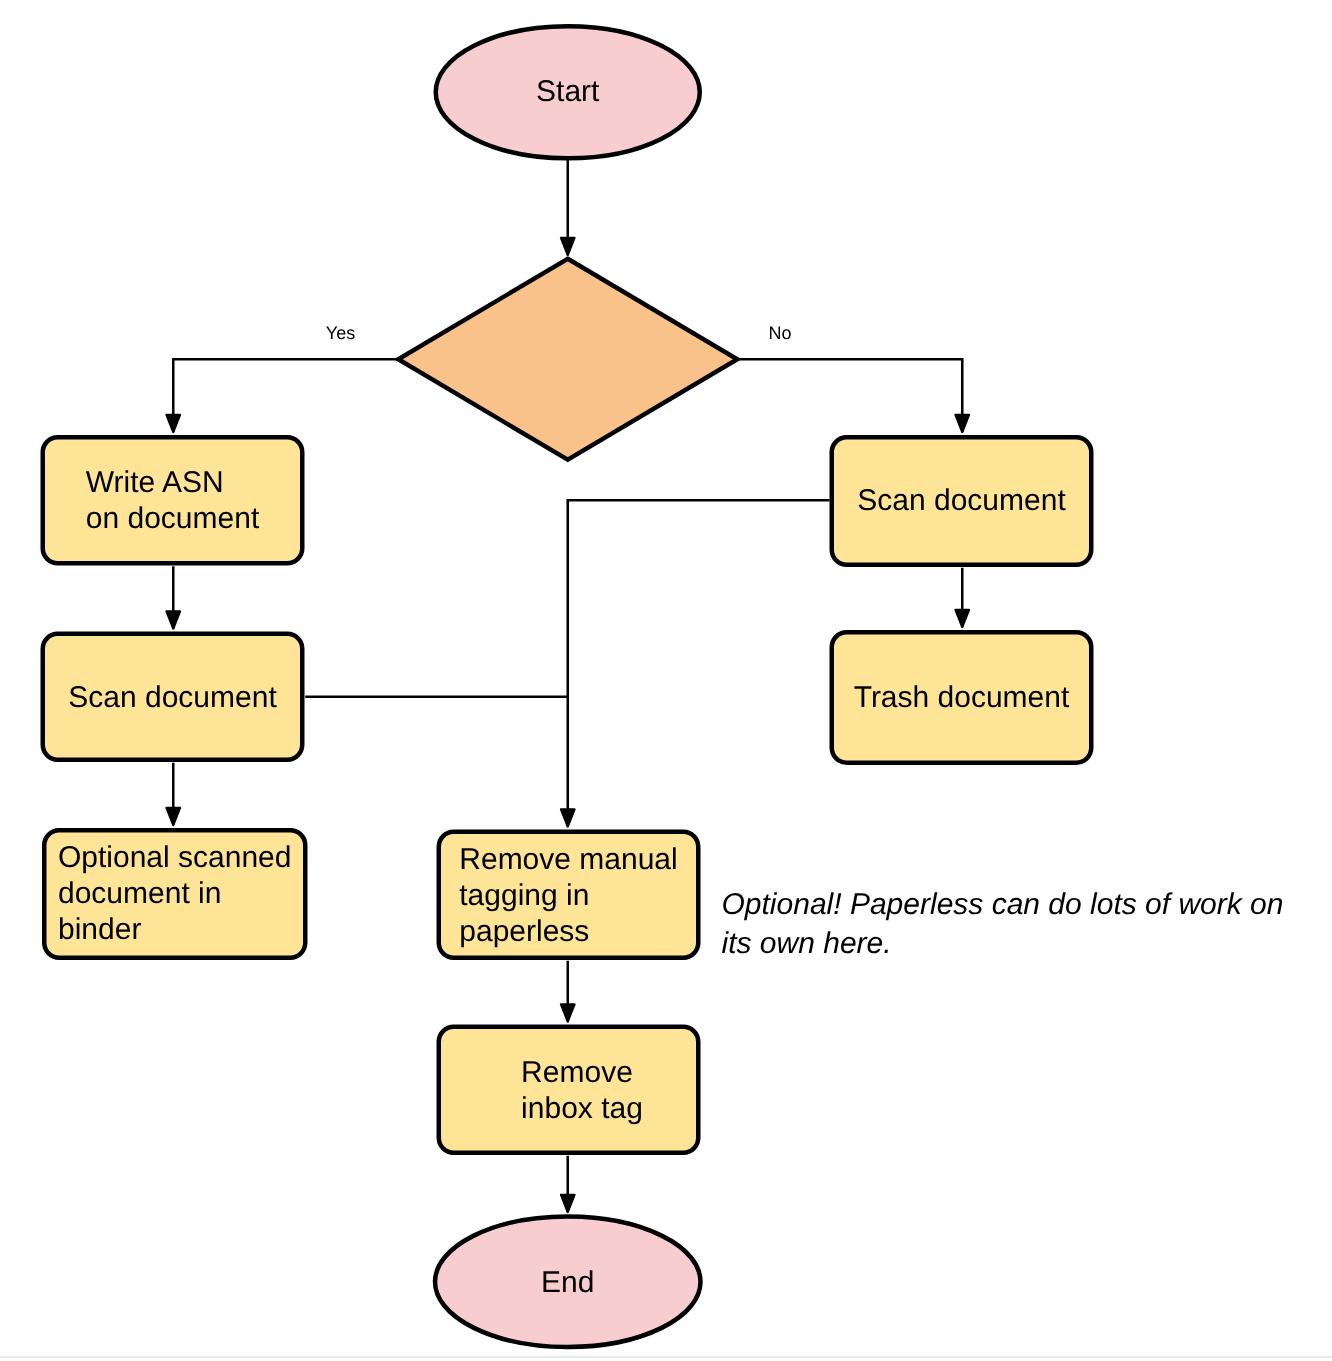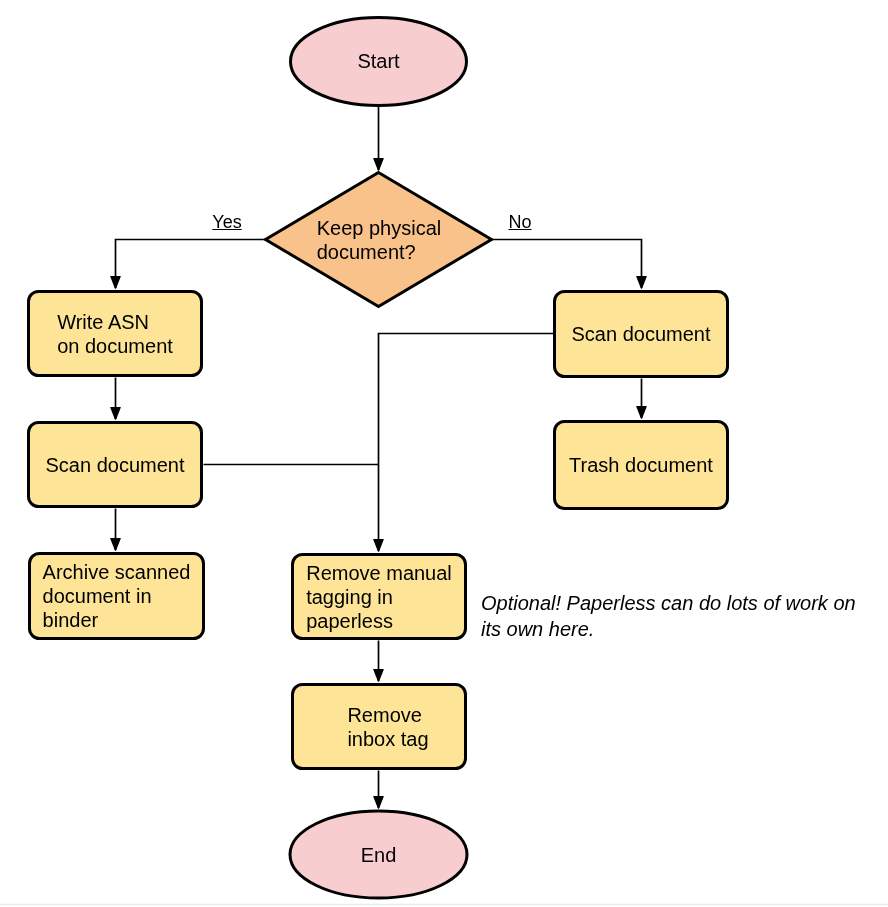--- a/index.html
+++ b/index.html
@@ -24,24 +24,23 @@
     white-space: pre-line;
     font-size: 20px;
     line-height: 24px;
     pointer-events: none;
   }
   .edge-label {
     position: absolute;
     display: flex;
     align-items: center;
     justify-content: center;
-    font-size: 18px;
+    font-size: 12px;
     line-height: 22px;
     pointer-events: none;
-    text-decoration: underline;
   }
   .note {
     position: absolute;
     left: 481px;
     top: 590px;
     width: 412px;
     font-size: 20px;
     font-style: italic;
     line-height: 26px;
     white-space: pre-line;
@@ -79,26 +78,24 @@
     <rect class="shape" x="554.5" y="291.5" width="173" height="85" rx="10" ry="10" fill="#fde496"></rect>
     <rect class="shape" x="554.5" y="421.5" width="173" height="87" rx="10" ry="10" fill="#fde496"></rect>
     <rect class="shape" x="292.5" y="554.5" width="173" height="84" rx="10" ry="10" fill="#fde496"></rect>
     <rect class="shape" x="292.5" y="684.5" width="173" height="84" rx="10" ry="10" fill="#fde496"></rect>
     <ellipse class="shape" cx="378.5" cy="854.5" rx="88.5" ry="43.5" fill="#f8cdd0"></ellipse>
 
     <line x1="0" y1="904.5" x2="888" y2="904.5" stroke-width="1.5" stroke="#e8ebef"></line>
   </svg>
 
   <div class="label" style="left:290px; top:17px;  width:177px; height:88px;">Start</div>
-  <div class="label" style="left:265px; top:172px; width:228px; height:135px;">Keep physical
-document?</div>
   <div class="label" style="left:27px;  top:290px; width:176px; height:87px;border-radius:13px;">Write ASN
 on document</div>
   <div class="label" style="left:27px;  top:421px; width:176px; height:87px;">Scan document</div>
-  <div class="label" style="left:28px;  top:552px; width:177px; height:88px;">Archive scanned
+  <div class="label" style="left:28px;  top:552px; width:177px; height:88px;">Optional scanned
 document in
 binder</div>
   <div class="label" style="left:553px; top:290px; width:176px; height:88px;">Scan document</div>
   <div class="label" style="left:553px; top:420px; width:176px; height:90px;">Trash document</div>
   <div class="label" style="left:291px; top:553px; width:176px; height:87px;">Remove manual
 tagging in
 paperless</div>
   <div class="label" style="left:291px; top:683px; width:194px; height:87px;">Remove
 inbox tag</div>
   <div class="label" style="left:289px; top:811px; width:179px; height:87px;">End</div>

